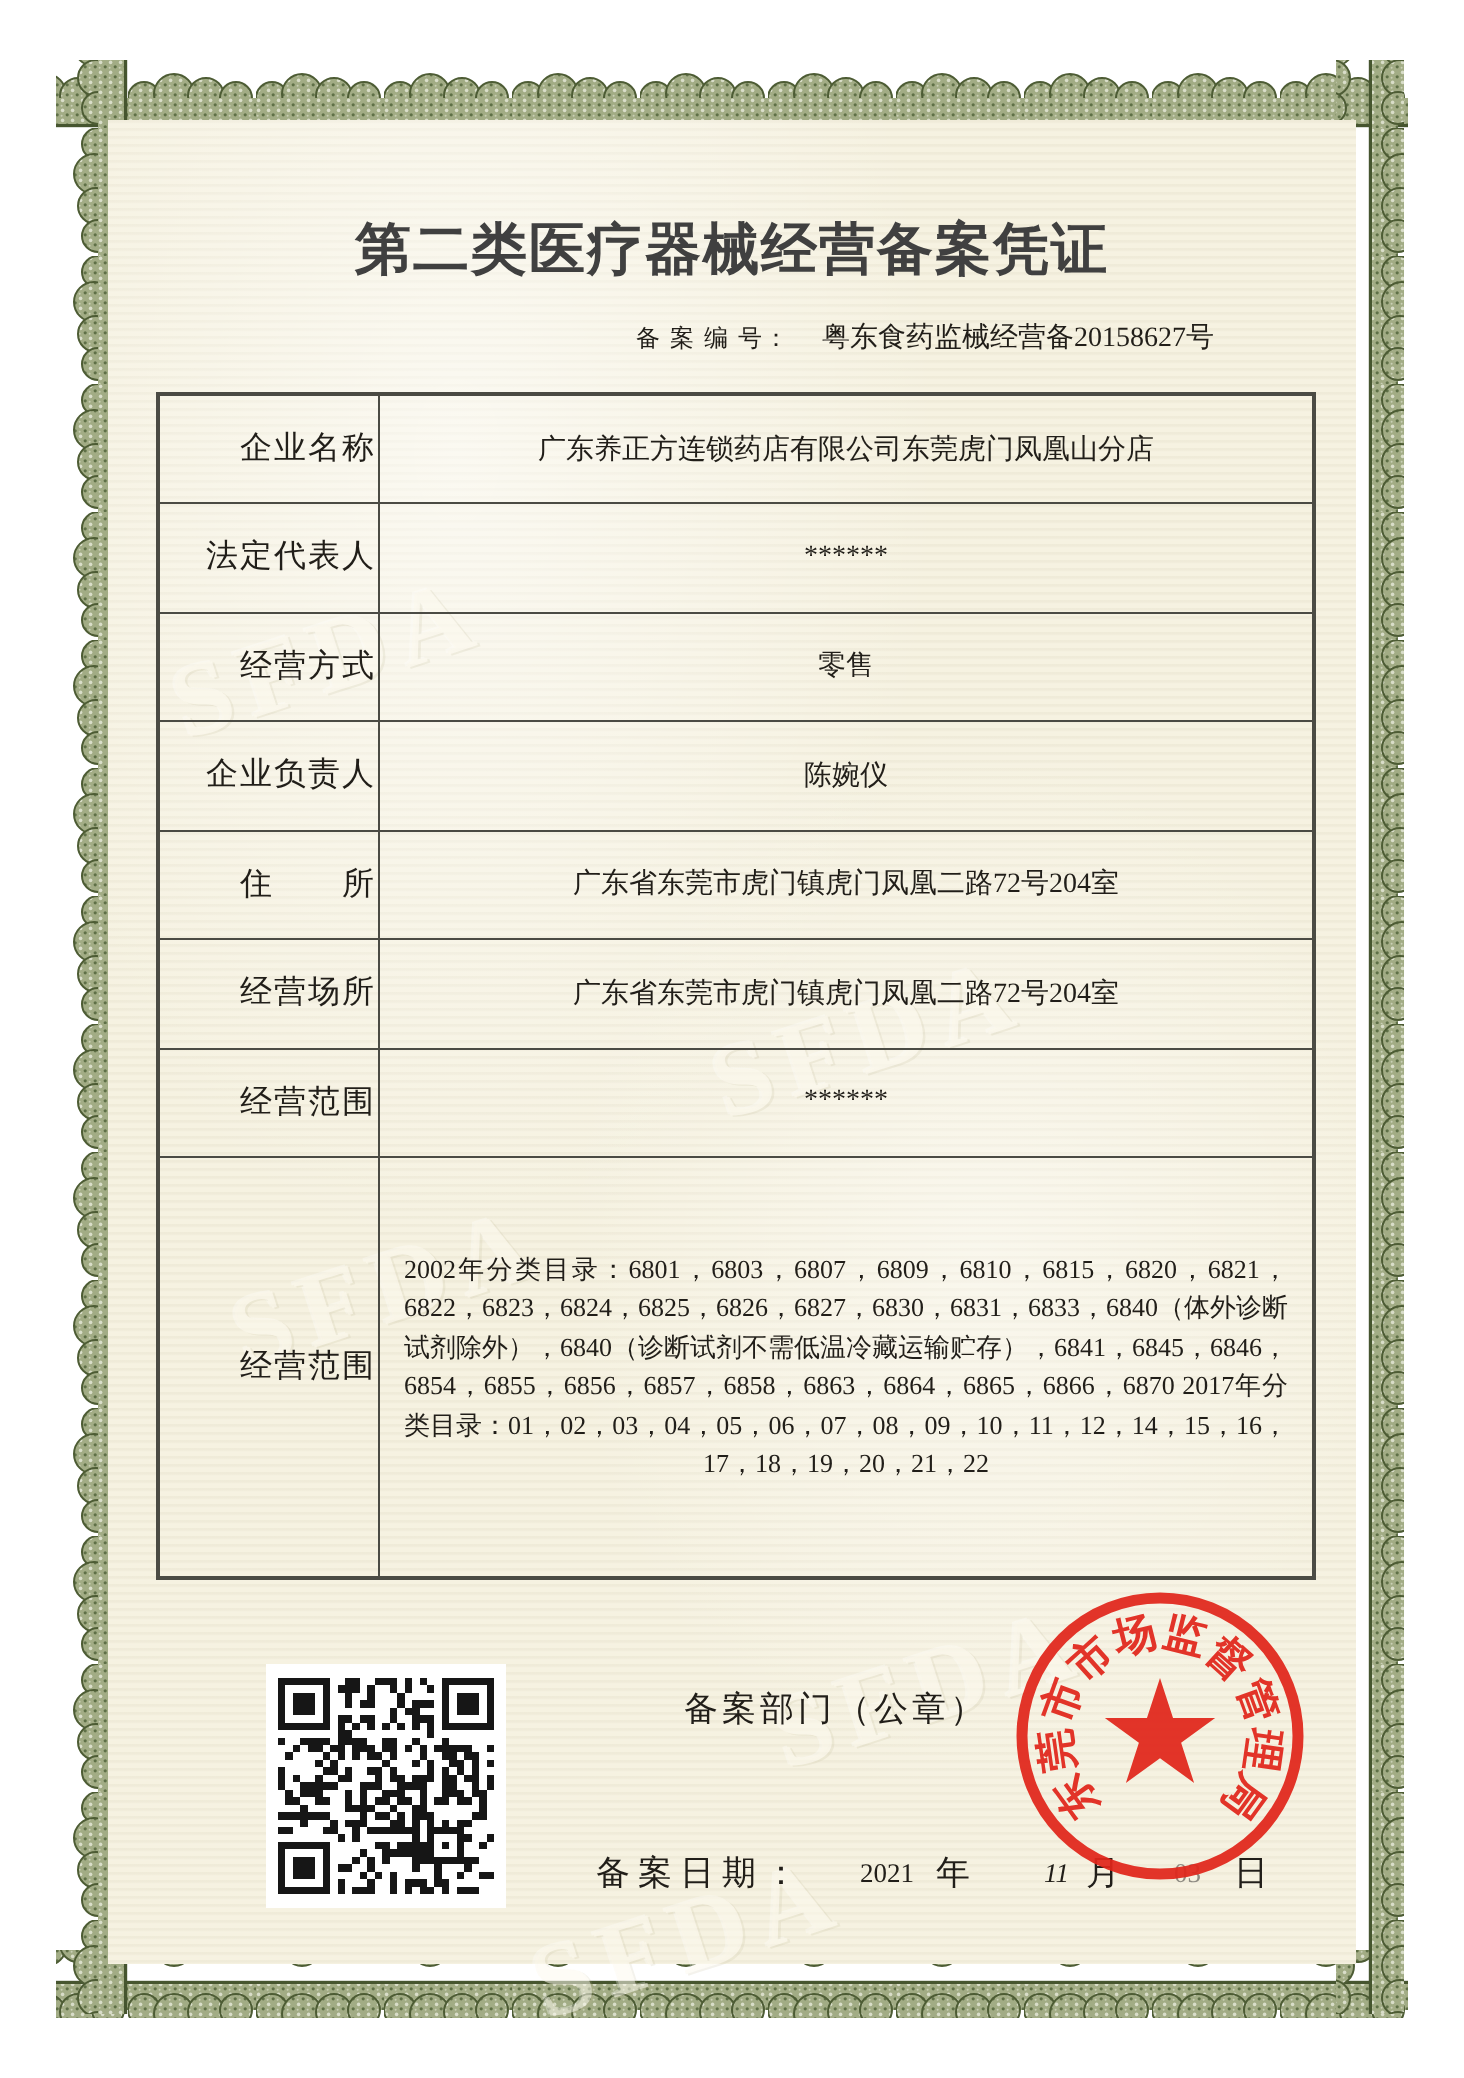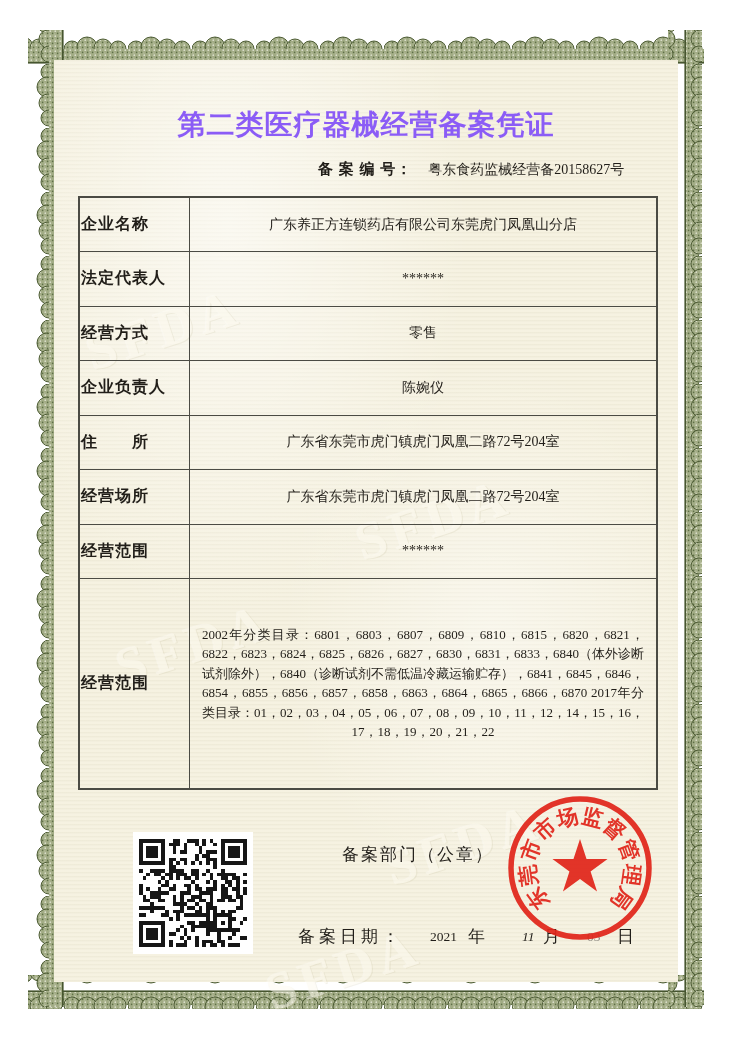--- a/index.html
+++ b/index.html
@@ -11,28 +11,28 @@
     background:
       radial-gradient(ellipse at 28% 18%, rgba(255,255,255,0.55), rgba(255,255,255,0) 38%),
       radial-gradient(ellipse at 70% 62%, rgba(255,255,255,0.40), rgba(255,255,255,0) 34%),
       repeating-linear-gradient(180deg, rgba(120,108,66,0.05) 0px, rgba(120,108,66,0.05) 1px,
         rgba(255,255,255,0.05) 2px, rgba(255,255,255,0) 3px, rgba(255,255,255,0) 4px);}
   .cert > *{position:absolute;z-index:2;}
   .wm{font-weight:bold;font-size:52px;letter-spacing:6px;color:rgba(253,250,239,0.95);
       text-shadow:1px 1px 0 rgba(187,179,143,0.30), -1px -1px 0 rgba(255,255,255,0.55);
       transform:rotate(-18deg);opacity:.55;z-index:1;user-select:none;}
   .title{left:0;top:46px;width:100%;text-align:center;font-size:28px;font-weight:bold;
-         letter-spacing:1px;color:#8b5cf6;}
+         letter-spacing:1px;color:#404040;}
   .filing-line{left:264px;top:100px;white-space:nowrap;}
-  .filing-label{font-size:15px;font-weight:bold;letter-spacing:1px;}
+  .filing-label{font-size:12px;font-weight:normal;letter-spacing:1px;}
   .filing-value{font-size:14px;margin-left:16px;}
   table.info-table{left:24px;top:136px;width:580px;border-collapse:collapse;table-layout:fixed;
          border:2px solid #4b4b44;}
-  table.info-table th{width:107px;font-weight:bold;font-size:16px;letter-spacing:1px;
-         text-align:left;vertical-align:middle;border:1.5px solid #4b4b44;}
+  table.info-table th{width:107px;font-weight:normal;font-size:16px;letter-spacing:1px;
+         text-align:right;vertical-align:middle;border:1.5px solid #4b4b44;}
   table.info-table td{font-size:14px;text-align:center;vertical-align:middle;
          border:1.5px solid #4b4b44;padding:0 8px;font-family:Liberation Serif, serif;}
   table.info-table tr{height:54.5px;}
   table.info-table tr.tall{height:210px;}
   table.info-table tr.tall td{font-size:13px;line-height:19.5px;text-align:justify;
          text-align-last:center;padding:0 12px;}
   .qr-box{left:79px;top:772px;width:120px;height:122px;background:#ffffff;
           display:flex;align-items:center;justify-content:center;}
   .dept-label{left:288px;top:783px;font-size:17px;letter-spacing:2px;white-space:nowrap;}
   .date-line{left:0;top:863px;width:100%;height:26px;text-align:center;}

